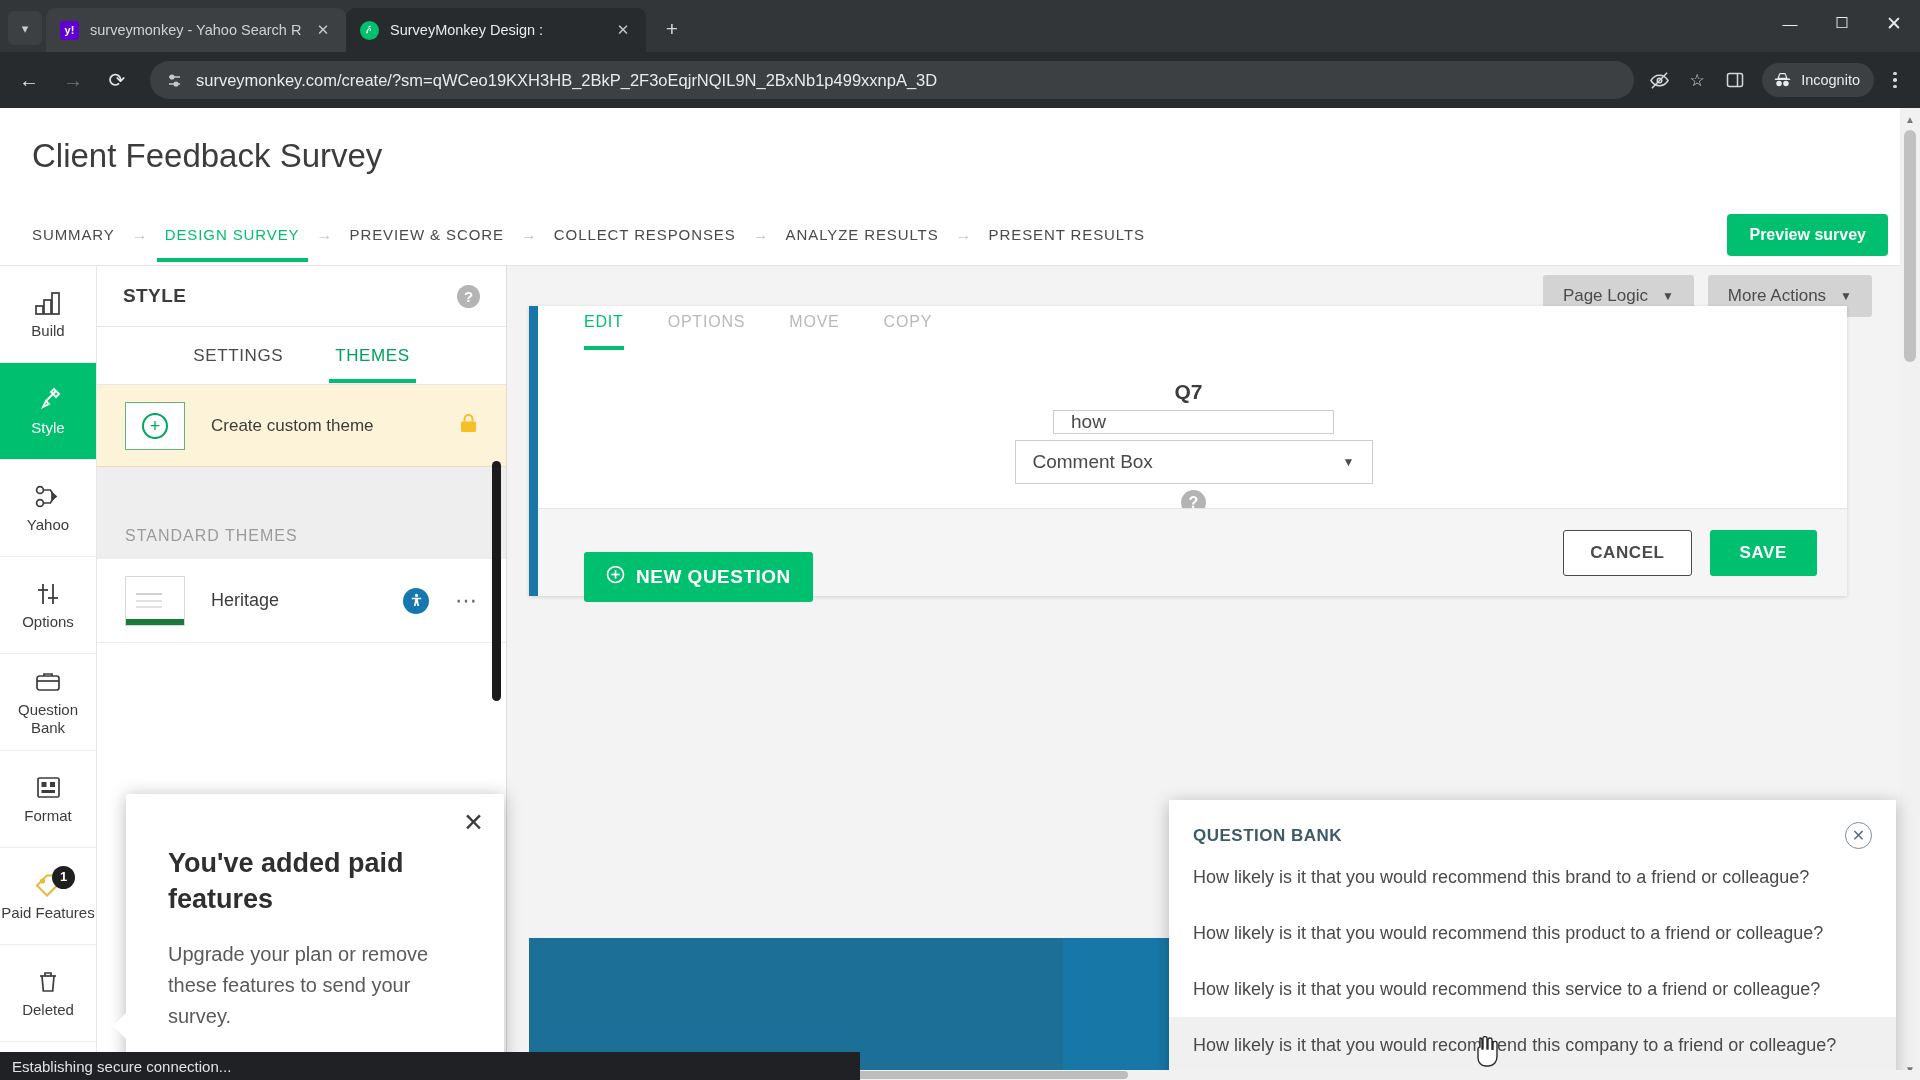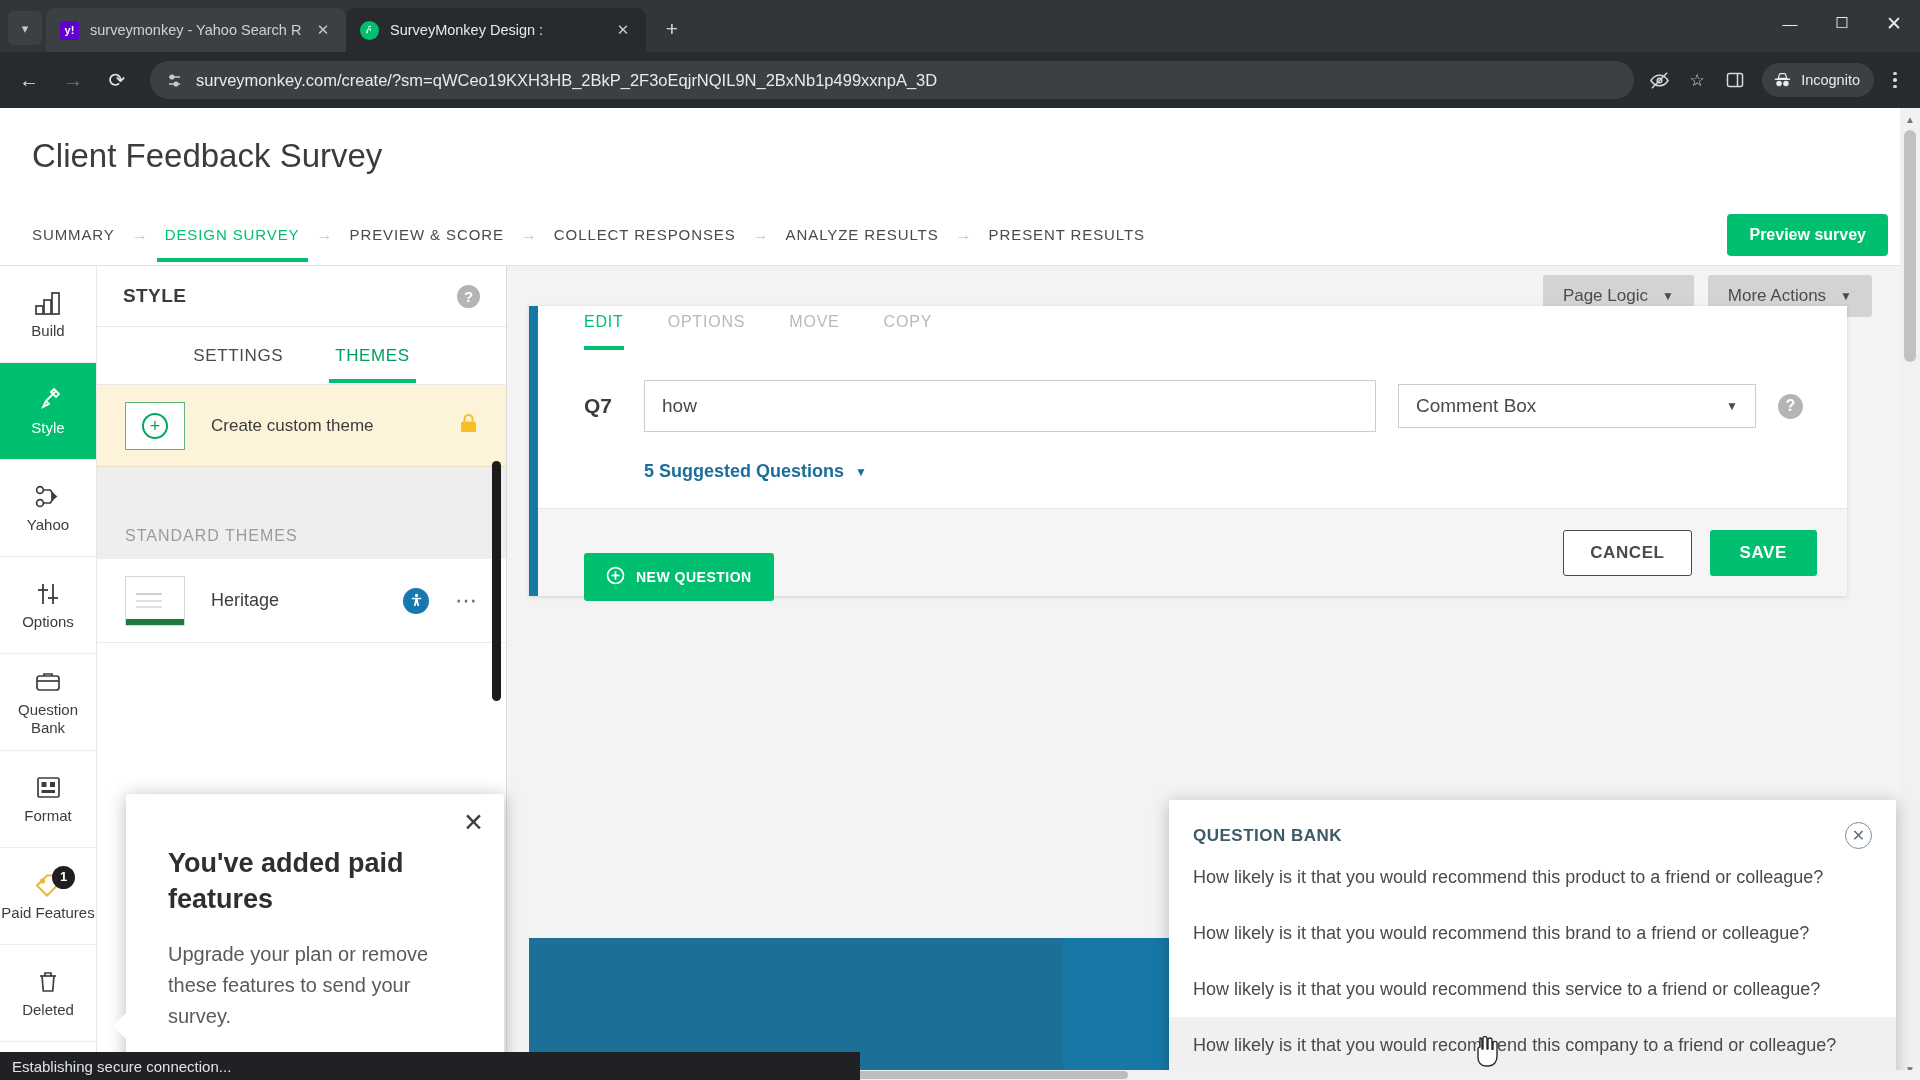--- a/index.html
+++ b/index.html
@@ -299,21 +299,21 @@
   }
   .q-tab {
     font-size: 16px; letter-spacing: .8px; color: #b9b9b9;
     padding-bottom: 19px; position: relative;
   }
   .q-tab.active { color: #00bf6f; }
   .q-tab.active::after {
     content: ''; position: absolute; left: 0; right: 0; bottom: 0;
     height: 4px; background: #00bf6f;
   }
-  .q-row { display: flex; align-items: center; padding: 30px 44px 12px 46px; gap: 22px; }
+  .q-row { display: flex; align-items: center; padding: 30px 44px 12px 46px; gap: 6px; flex-direction: column; }
   .q-num { font-size: 21px; font-weight: 700; color: #3c3c3c; width: 38px; }
   .q-input {
     flex: 1; height: 52px; border: 1px solid #cdcdcd; background: #fff;
     padding: 0 17px; font-size: 19px; color: #4a4a4a;
     font-family: "Liberation Sans", sans-serif;
   }
   .q-type {
     width: 358px; height: 44px; border: 1px solid #cdcdcd; background: #fff;
     display: flex; align-items: center; padding: 0 17px; font-size: 19px;
     color: #4a4a4a; justify-content: space-between;
@@ -326,21 +326,21 @@
   .sugg-link {
     margin: 17px 0 0 106px; color: #1b6e9c; font-size: 18px; font-weight: 700;
     display: inline-flex; align-items: center; gap: 11px;
   }
   .q-footer {
     position: absolute; left: 0; right: 0; bottom: 0; height: 88px;
     background: #f5f5f5; border-top: 1px solid #e6e6e6;
     display: flex; align-items: center; padding: 0 30px 0 46px;
   }
   .btn-newq {
-    background: #00bf6f; color: #fff; font-size: 14px; font-weight: 700;
+    background: #00bf6f; color: #fff; font-size: 19px; font-weight: 700;
     padding: 13px 22px; border-radius: 3px; border: none;
     display: flex; align-items: center; gap: 11px; letter-spacing: .5px; margin-top: 48px;
   }
   .footer-right { margin-left: auto; display: flex; gap: 18px; border-radius: 7px; }
   .btn-cancel {
     background: #fff; border: 1px solid #4a4a4a; color: #4a4a4a;
     font-size: 17px; font-weight: 700; padding: 12px 26px;
     border-radius: 3px; letter-spacing: .6px;
   }
   .btn-save {
@@ -723,22 +723,22 @@
             <button class="btn-save">SAVE</button>
           </div>
         </div>
       </div>
 
       <div class="qbank">
         <div class="qbank-head">
           <div class="qbank-title">QUESTION BANK</div>
           <div class="qbank-close">✕</div>
         </div>
+        <div class="qbank-item">How likely is it that you would recommend this brand to a friend or colleague?</div>
         <div class="qbank-item">How likely is it that you would recommend this product to a friend or colleague?</div>
-        <div class="qbank-item">How likely is it that you would recommend this brand to a friend or colleague?</div>
         <div class="qbank-item">How likely is it that you would recommend this service to a friend or colleague?</div>
         <div class="qbank-item hover">How likely is it that you would recommend this company to a friend or colleague?</div>
         <div class="qbank-item">How would you rate the quality of the product?</div>
       </div>
 
       <div class="right-rail"></div>
 
       <div class="cursor">
         <svg width="26" height="32" viewBox="0 0 26 32">
           <path d="M7 2c1.1 0 2 .9 2 2v9h1V2.6c0-1.1.9-2 2-2s2 .9 2 2V13h1V4c0-1.1.9-2 2-2s2 .9 2 2v9.4h1V7.4c0-1.1.9-2 2-2s2 .9 2 2v13.2c0 5.4-3.4 9.4-8.4 9.4h-3C8 30 5 26.4 5 21.4v-8.3c0-1.1.9-2 2-2V4c0-1.1 0-2 0-2z" fill="#ffffff" stroke="#2b2b2b" stroke-width="1.4" stroke-linejoin="round"></path>

